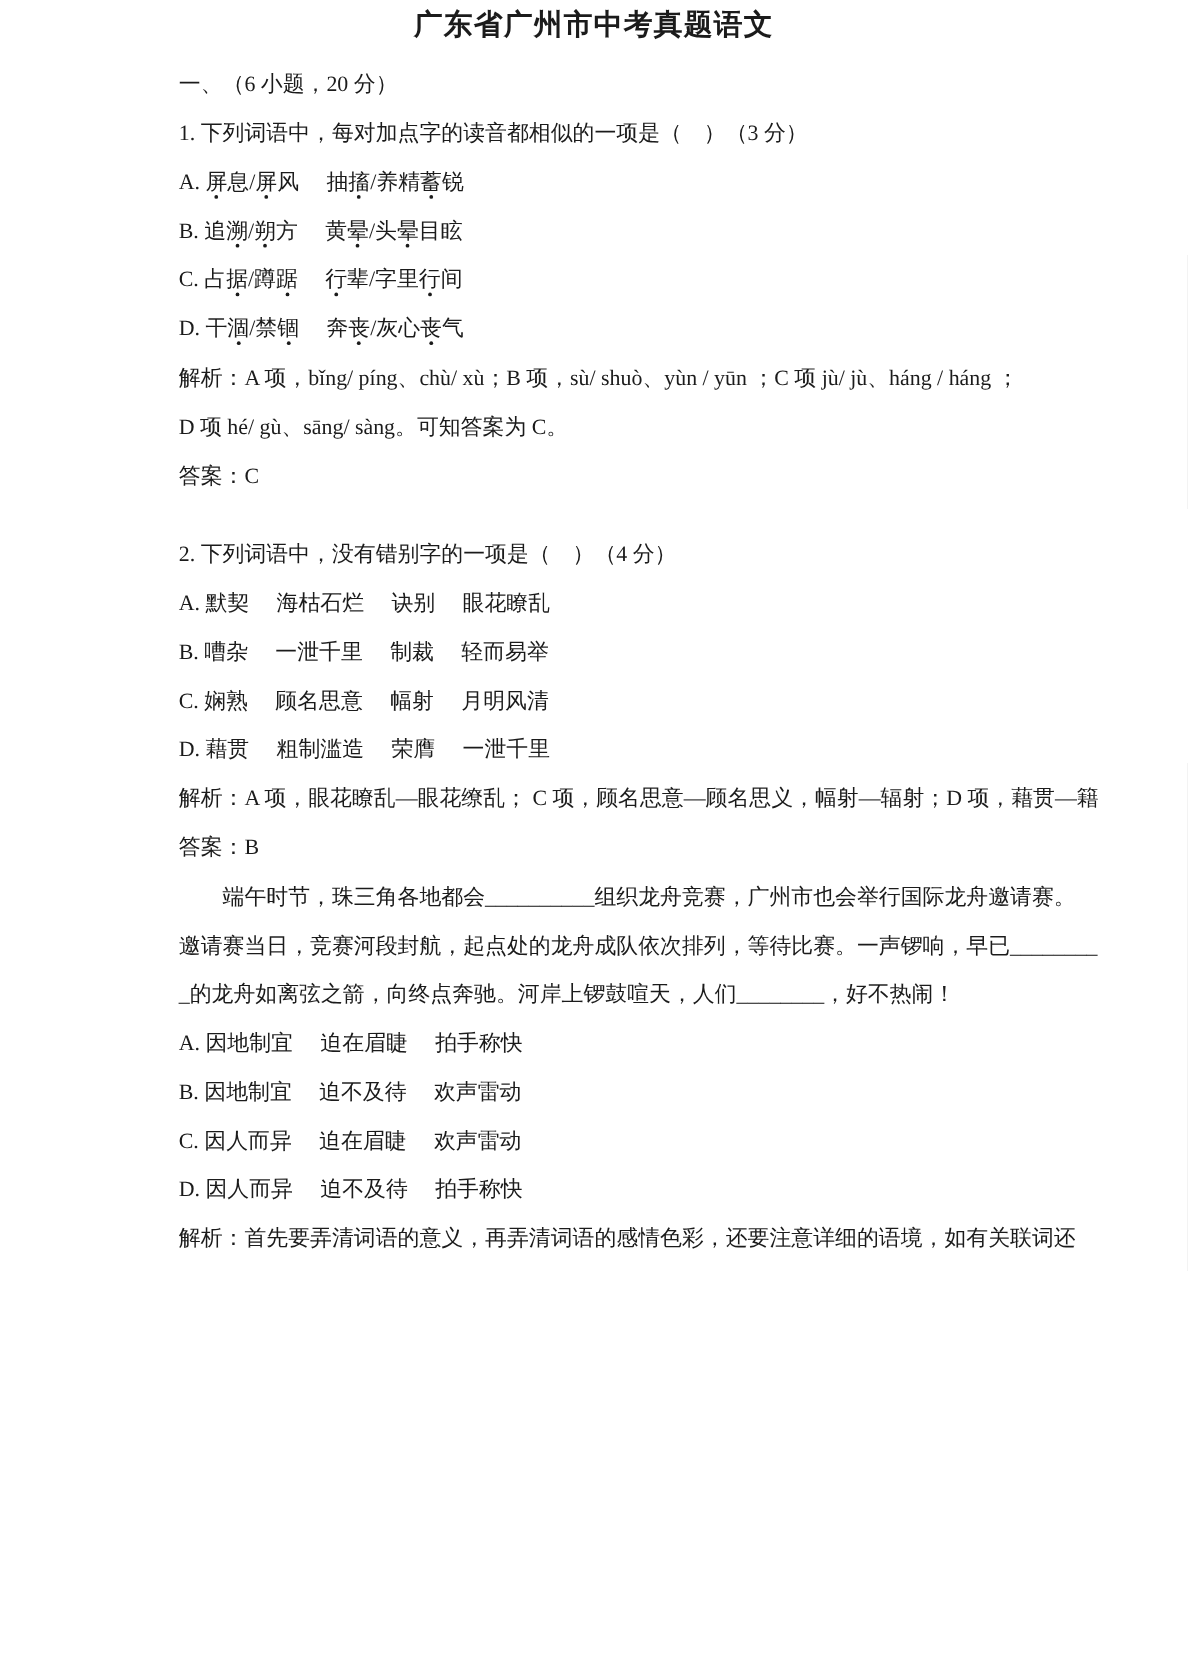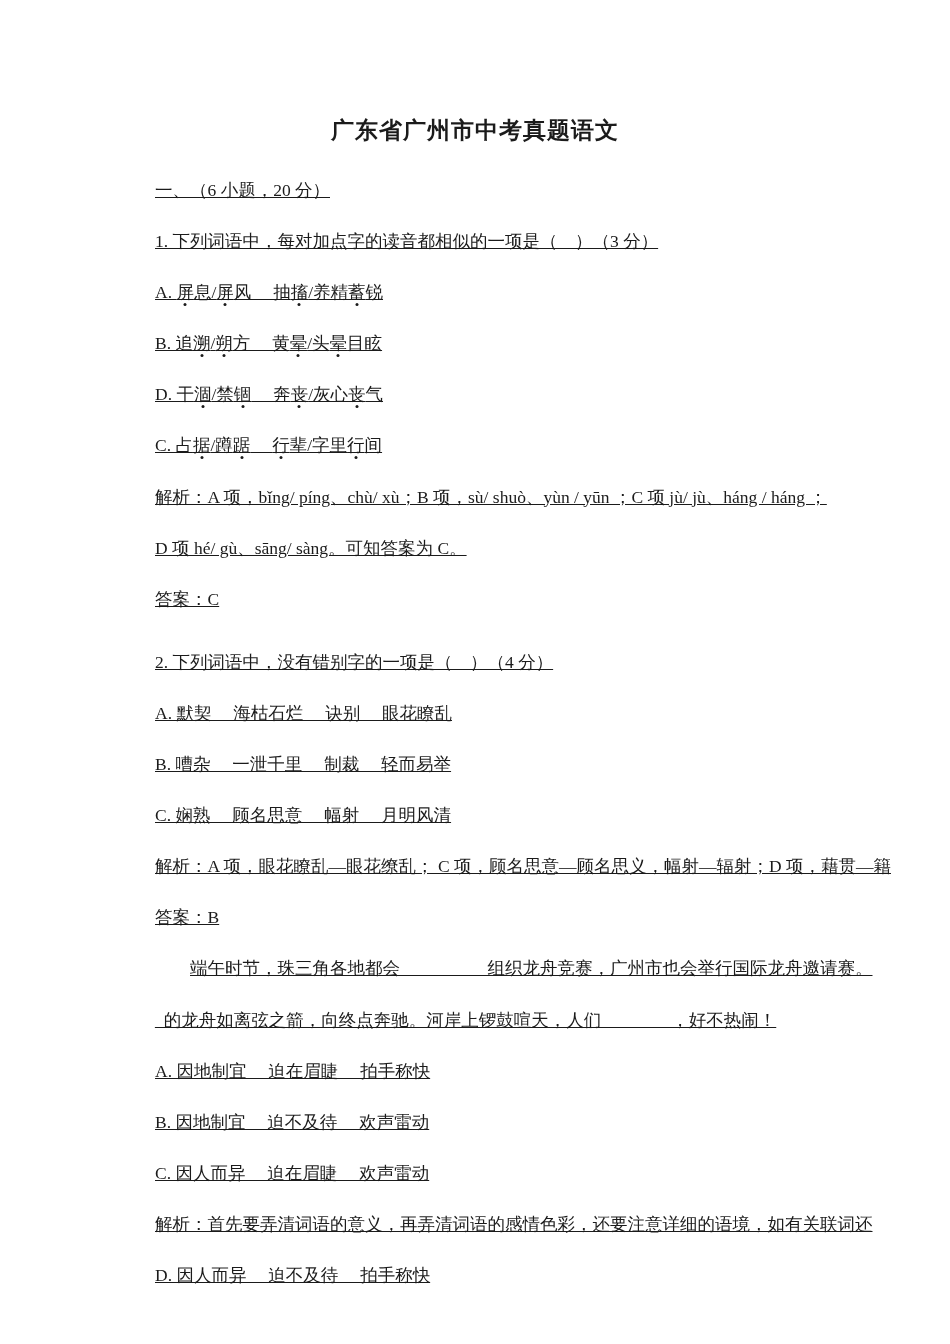--- a/index.html
+++ b/index.html
@@ -12,36 +12,34 @@
     width: 950px;
     height: 1344px;
     margin: 0 auto;
     background: var(--page-bg, #ffffff);
     color: var(--text-color, #1b1b1b);
     font-family: "Liberation Serif", "DejaVu Serif", serif;
     overflow: hidden;
   }
   .title {
     margin: 0;
-    padding-top: 111px;
     font-size: 23px;
     line-height: 39px;
     font-weight: bold;
     text-align: center;
     letter-spacing: 1px;
   }
   .content {
     padding: 9px 118px 0 143px;
   }
   .line {
-    margin: 12px;
+    margin: 0;
     font-size: 17.5px;
     line-height: 39.1px;
     white-space: nowrap;
-    text-decoration: underline;
   }
   .gap-q2 { margin-top: 24px; }
   .gap-q3 { margin-top: 23px; }
   .indent-2 { text-indent: 2em; }
   
   .dotted { position: relative; }
   .dotted::after {
     content: "";
     position: absolute;
     left: 50%;
@@ -59,39 +57,41 @@
 <div class="page">
   <h1 class="title">广东省广州市中考真题语文</h1>
 
   <div class="content">
     <p class="line">一、（6 小题，20 分）</p>
 
     <div>
       <p class="line">1. 下列词语中，每对加点字的读音都相似的一项是（　）（3 分）</p>
       <p class="line">A. <span class="dotted">屏</span>息/<span class="dotted">屏</span>风　 抽<span class="dotted">搐</span>/养精<span class="dotted">蓄</span>锐</p>
       <p class="line">B. 追<span class="dotted">溯</span>/<span class="dotted">朔</span>方　 黄<span class="dotted">晕</span>/头<span class="dotted">晕</span>目眩</p>
+      <p class="line">C. 占<span class="dotted">据</span>/蹲<span class="dotted">踞</span>　 <span class="dotted">行</span>辈/字里<span class="dotted">行</span>间</p>
       <p class="line">D. 干<span class="dotted">涸</span>/禁<span class="dotted">锢</span>　 奔<span class="dotted">丧</span>/灰心<span class="dotted">丧</span>气</p>
-      <p class="line">C. 占<span class="dotted">据</span>/蹲<span class="dotted">踞</span>　 <span class="dotted">行</span>辈/字里<span class="dotted">行</span>间</p>
       <p class="line">解析：A 项，bǐng/ píng、chù/ xù；B 项，sù/ shuò、yùn / yūn ；C 项 jù/ jù、háng / háng ；</p>
       <p class="line">D 项 hé/ gù、sāng/ sàng。可知答案为 C。</p>
       <p class="line">答案：C</p>
     </div>
 
     <div>
       <p class="line gap-q2">2. 下列词语中，没有错别字的一项是（　）（4 分）</p>
       <p class="line">A. 默契　 海枯石烂　 诀别　 眼花瞭乱</p>
       <p class="line">B. 嘈杂　 一泄千里　 制裁　 轻而易举</p>
       <p class="line">C. 娴熟　 顾名思意　 幅射　 月明风清</p>
+      <p class="line">D. 藉贯　 粗制滥造　 荣膺　 一泄千里</p>
       <p class="line">解析：A 项，眼花瞭乱—眼花缭乱； C 项，顾名思意—顾名思义，幅射—辐射；D 项，藉贯—籍</p>
       <p class="line">答案：B</p>
     </div>
 
     <div>
       <p class="line indent-2">端午时节，珠三角各地都会__________组织龙舟竞赛，广州市也会举行国际龙舟邀请赛。</p>
+      <p class="line">邀请赛当日，竞赛河段封航，起点处的龙舟成队依次排列，等待比赛。一声锣响，早已________</p>
       <p class="line">_的龙舟如离弦之箭，向终点奔驰。河岸上锣鼓喧天，人们________，好不热闹！</p>
       <p class="line">A. 因地制宜　 迫在眉睫　 拍手称快</p>
       <p class="line">B. 因地制宜　 迫不及待　 欢声雷动</p>
       <p class="line">C. 因人而异　 迫在眉睫　 欢声雷动</p>
+      <p class="line">D. 因人而异　 迫不及待　 拍手称快</p>
       <p class="line">解析：首先要弄清词语的意义，再弄清词语的感情色彩，还要注意详细的语境，如有关联词还</p>
-      <p class="line">D. 因人而异　 迫不及待　 拍手称快</p>
     </div>
   </div>
 </div>
 
 </body></html>

